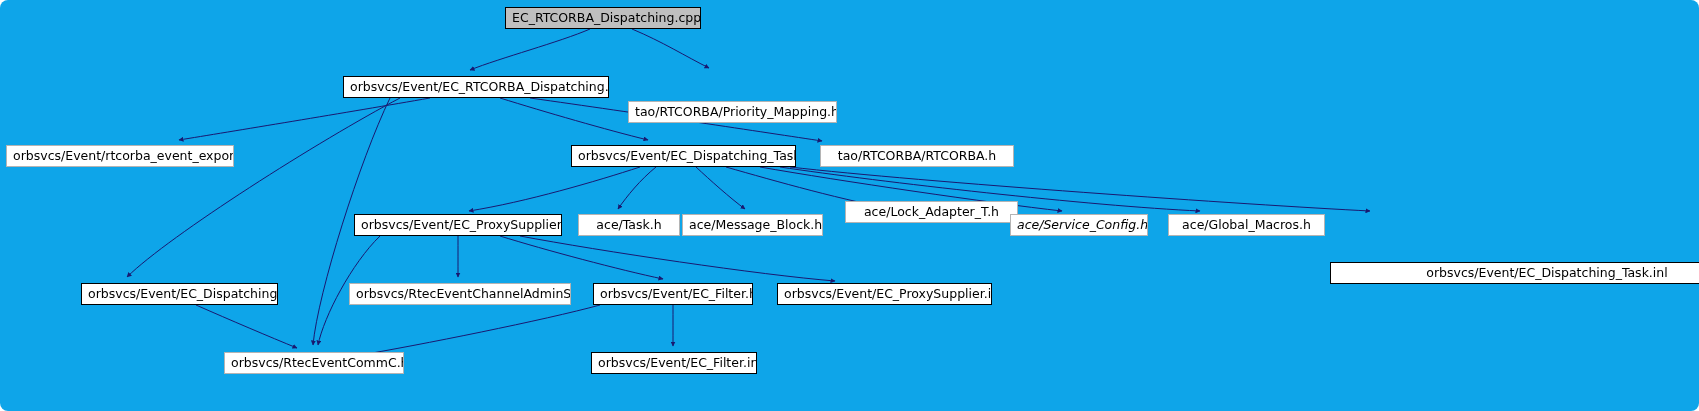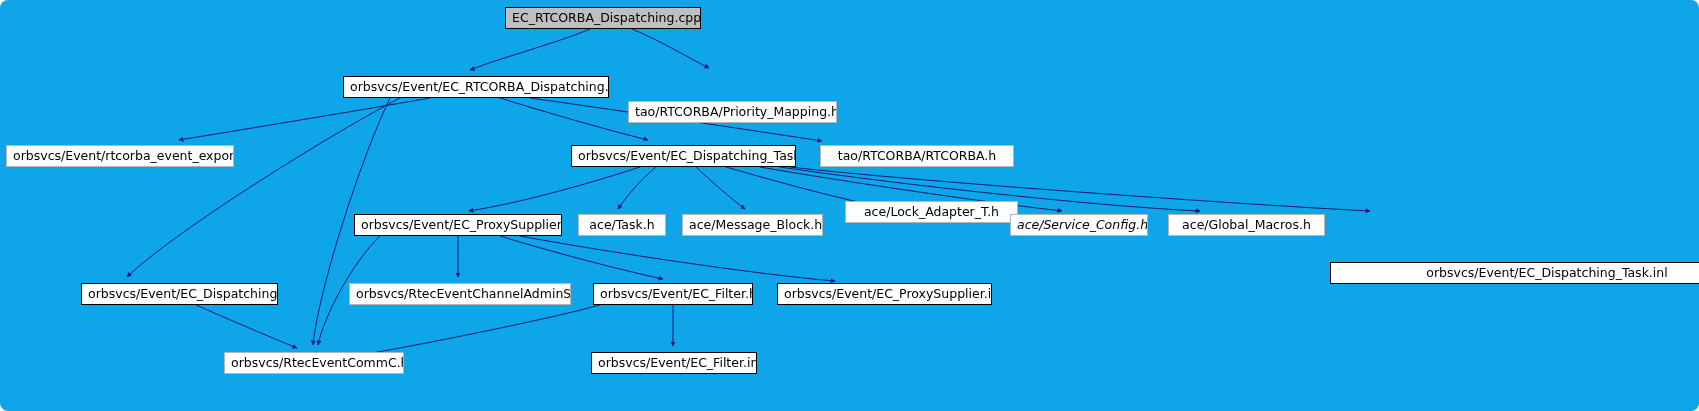--- a/index.html
+++ b/index.html
@@ -97,21 +97,21 @@
       </div>
       <div class="node strong" style="left: 571px; top: 145px; width: 225px;">
         <span class="node-label">orbsvcs/Event/EC_Dispatching_Task.h</span>
       </div>
       <div class="node " style="left: 820px; top: 145px; width: 194px;">
         <span class="node-label">tao/RTCORBA/RTCORBA.h</span>
       </div>
       <div class="node strong" style="left: 354px; top: 214px; width: 208px;">
         <span class="node-label">orbsvcs/Event/EC_ProxySupplier.h</span>
       </div>
-      <div class="node " style="left: 578px; top: 214px; width: 88px;">
+      <div class="node " style="left: 578px; top: 214px; width: 102px;">
         <span class="node-label">ace/Task.h</span>
       </div>
       <div class="node " style="left: 682px; top: 214px; width: 141px;">
         <span class="node-label">ace/Message_Block.h</span>
       </div>
       <div class="node " style="left: 845px; top: 201px; width: 173px;">
         <span class="node-label">ace/Lock_Adapter_T.h</span>
       </div>
       <div class="node " style="left: 1010px; top: 214px; width: 138px; font-style: italic;">
         <span class="node-label">ace/Service_Config.h</span>

